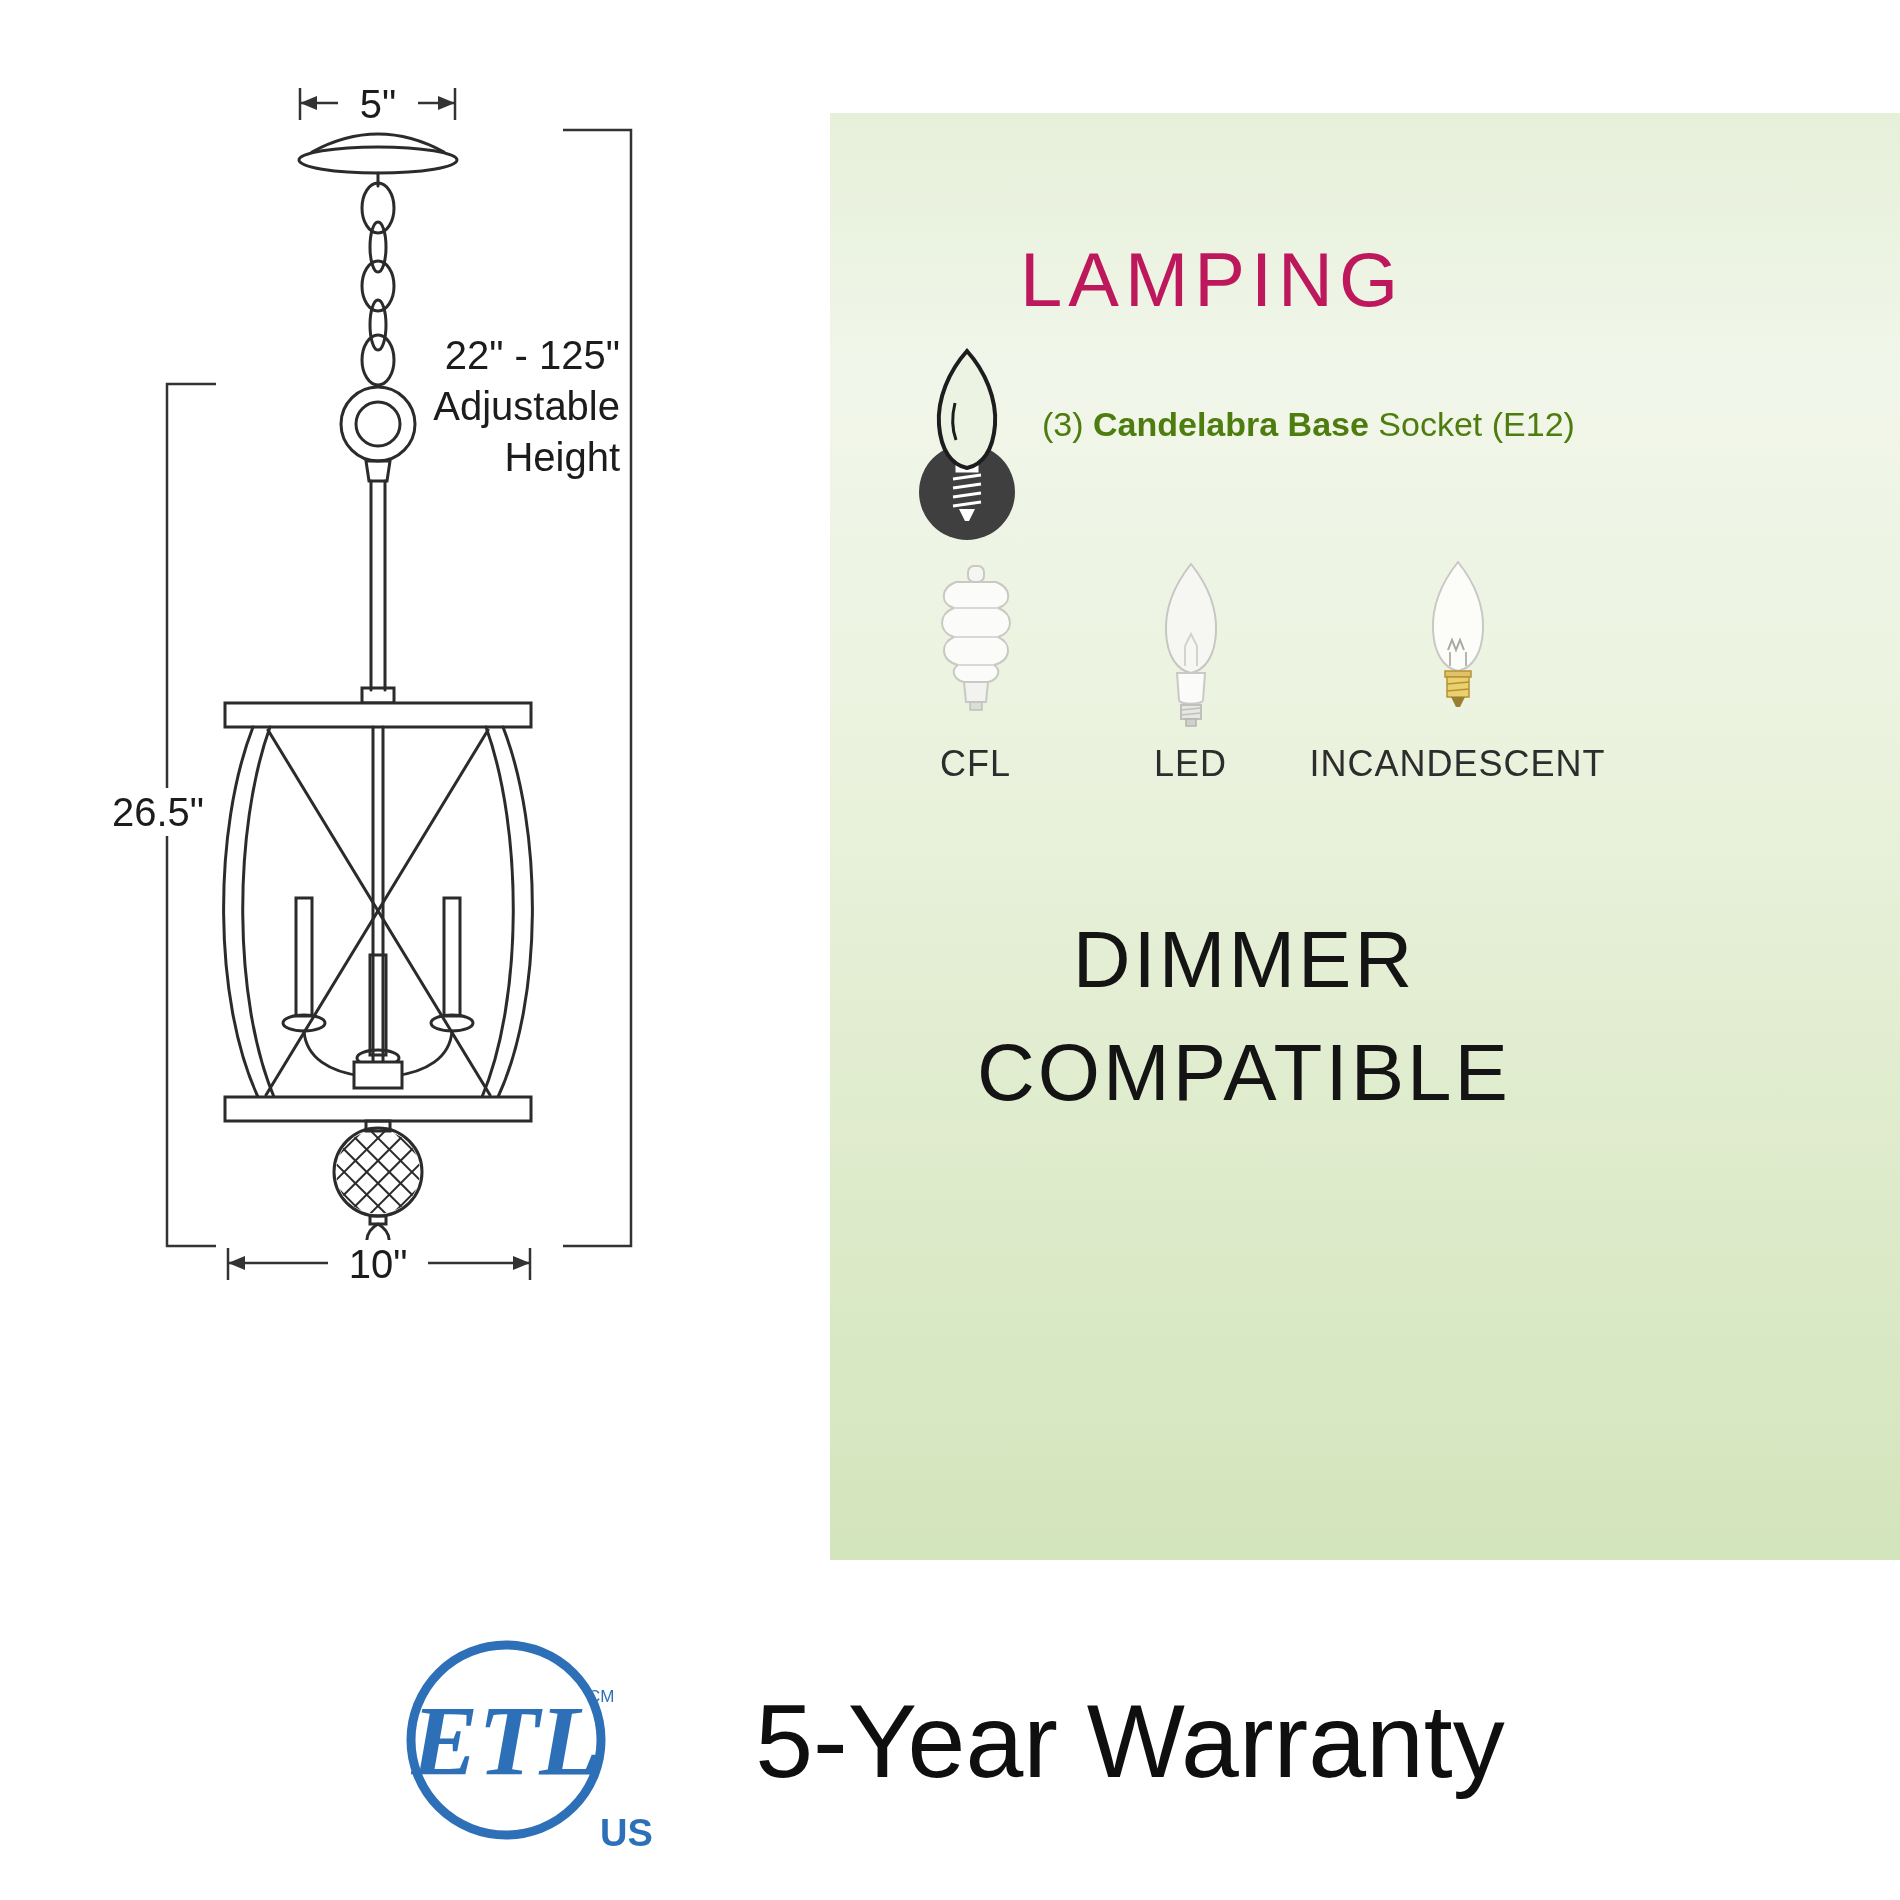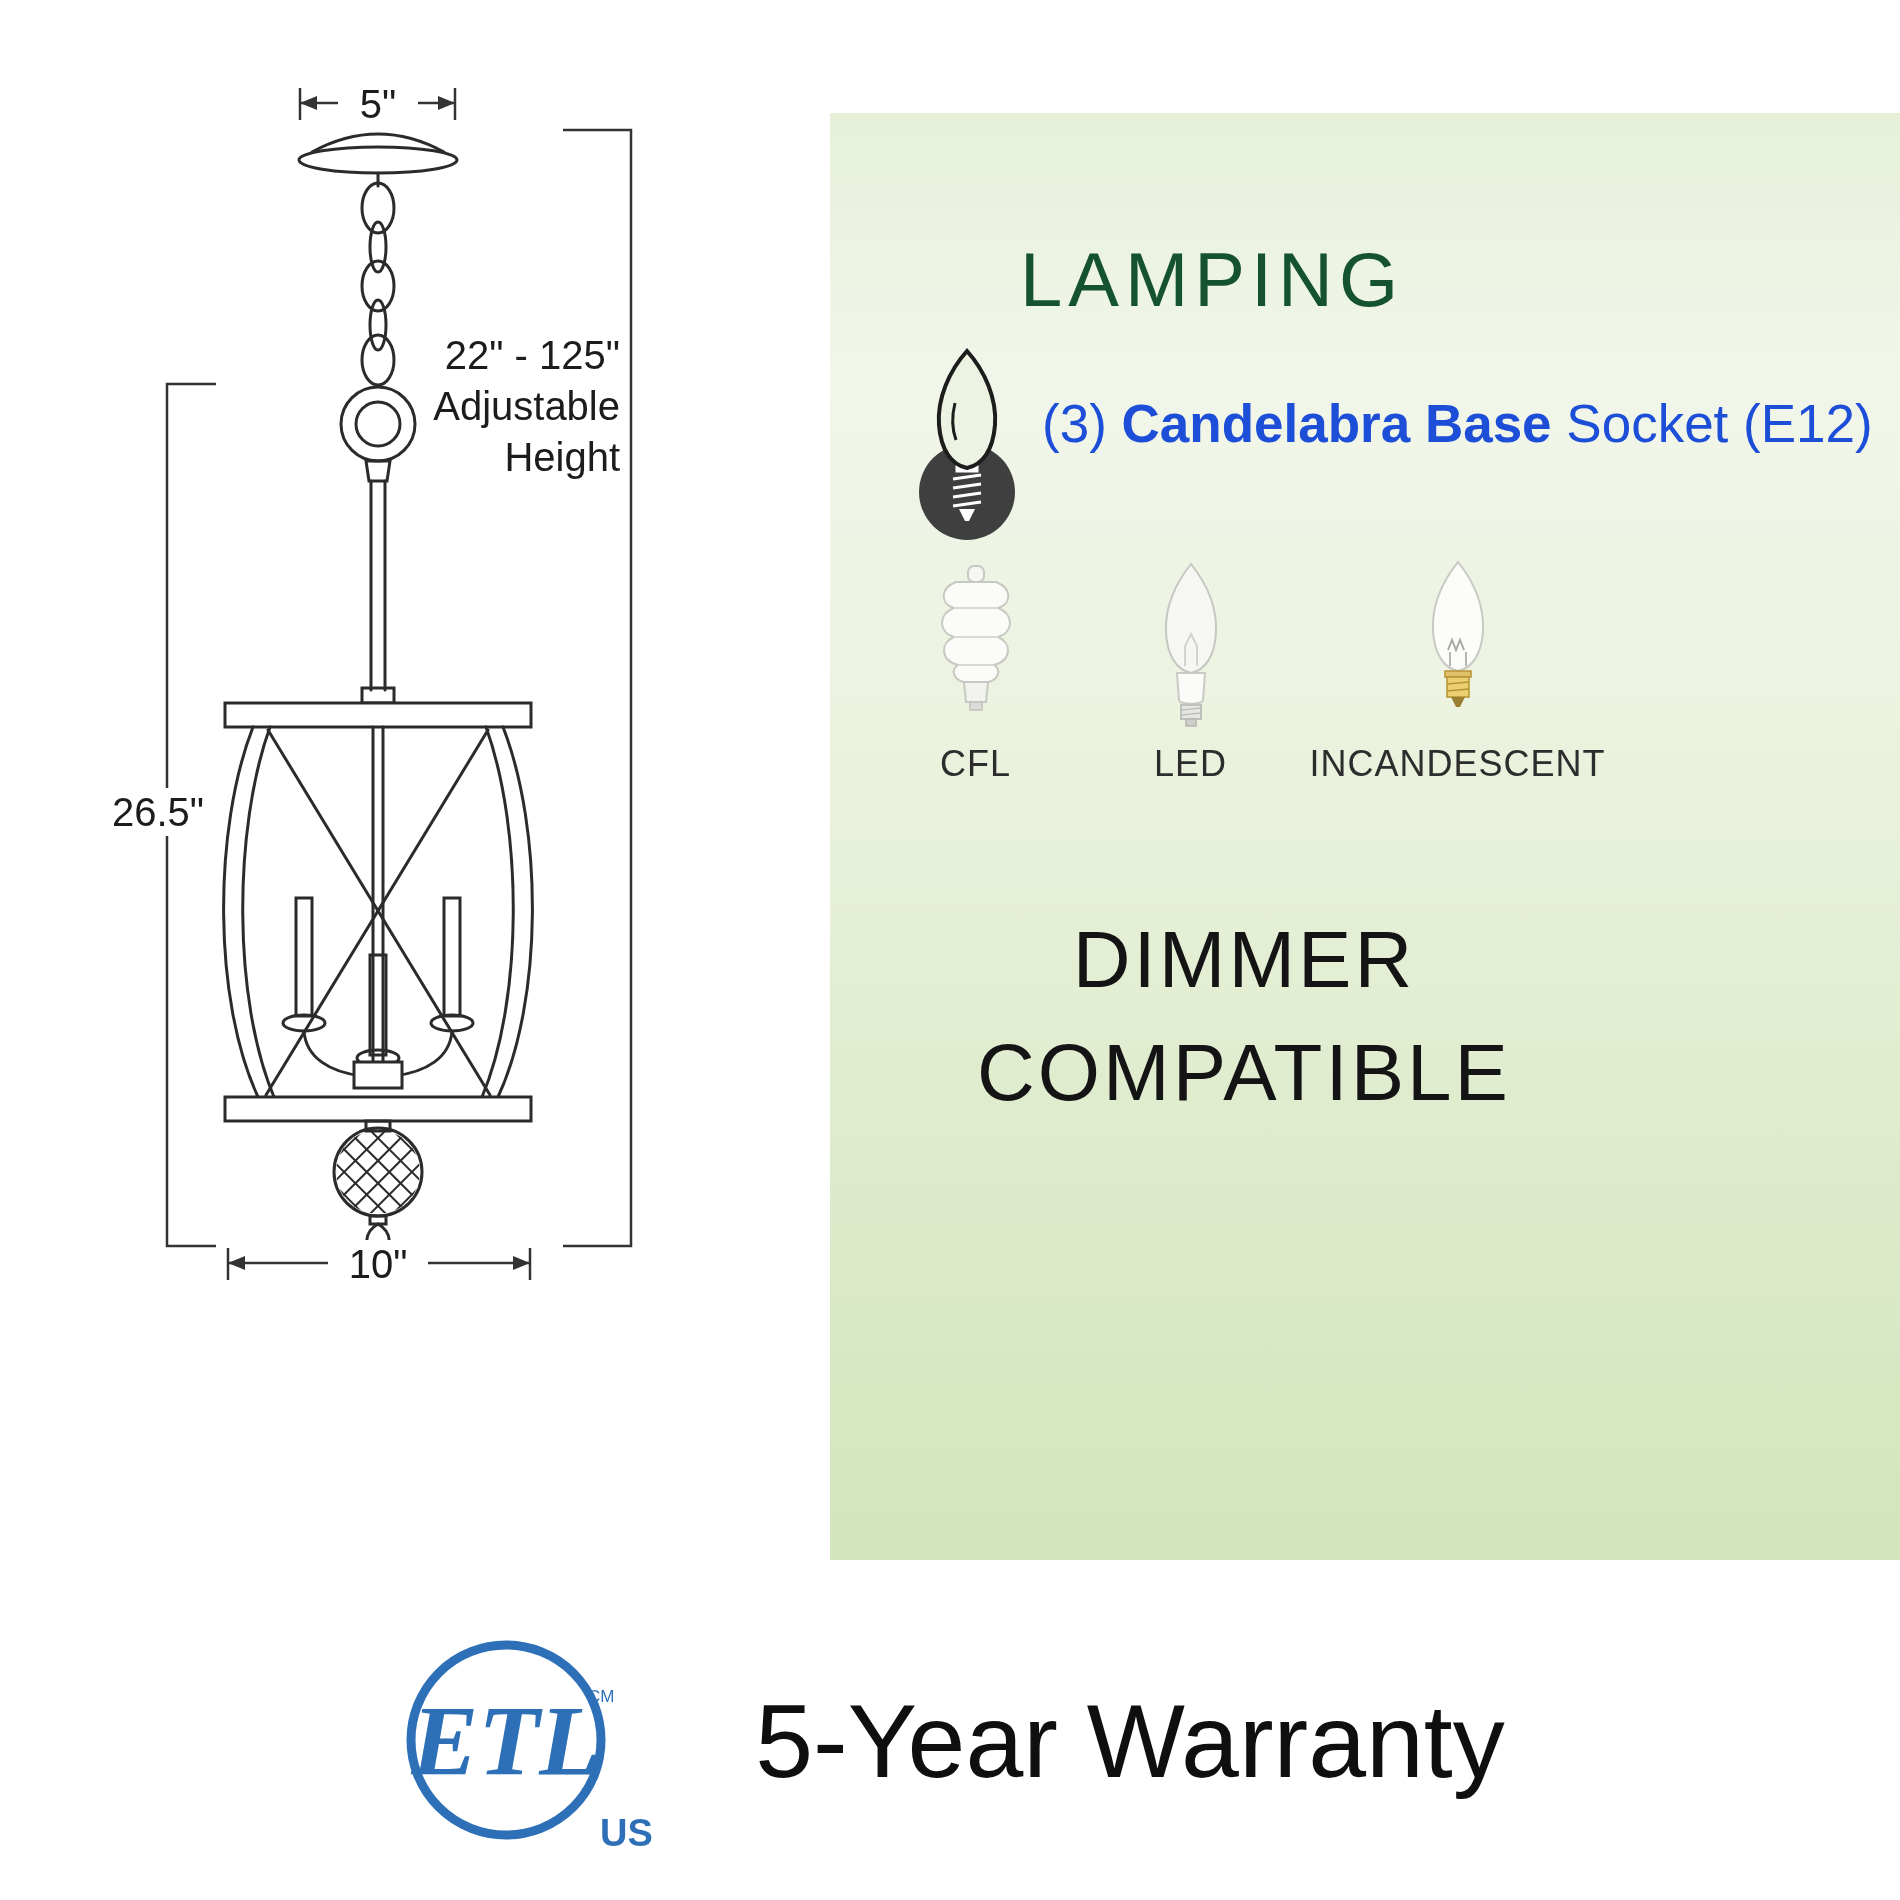--- a/index.html
+++ b/index.html
@@ -42,30 +42,30 @@
       #e6f0d9 0%, #f1f6ea 18%, #ecf3e0 40%,
       #e0ecce 68%, #d3e5bc 100%);
   }
   .lamping-title {
     position:absolute;
     left:830px; top:236px; width:740px;
     text-align:center;
     font-size:76px;
     font-weight:300;
     letter-spacing:6px;
-    color:#14532d;
+    color:#be185d;
     padding-left:24px;
   }
   .socket-icon { position:absolute; left:905px; top:345px; }
   .socket-text {
     position:absolute;
     left:1042px; top:400px; width:480px;
-    font-size:53px;
+    font-size:34px;
     line-height:48px;
-    color:#1d4ed8;
+    color:#4d7c0f;
     white-space:nowrap;
   }
   .socket-text b { font-weight:bold; }
 
   .bulb-col {
     position:absolute;
     top:558px;
     display:flex;
     flex-direction:column;
     align-items:center;

